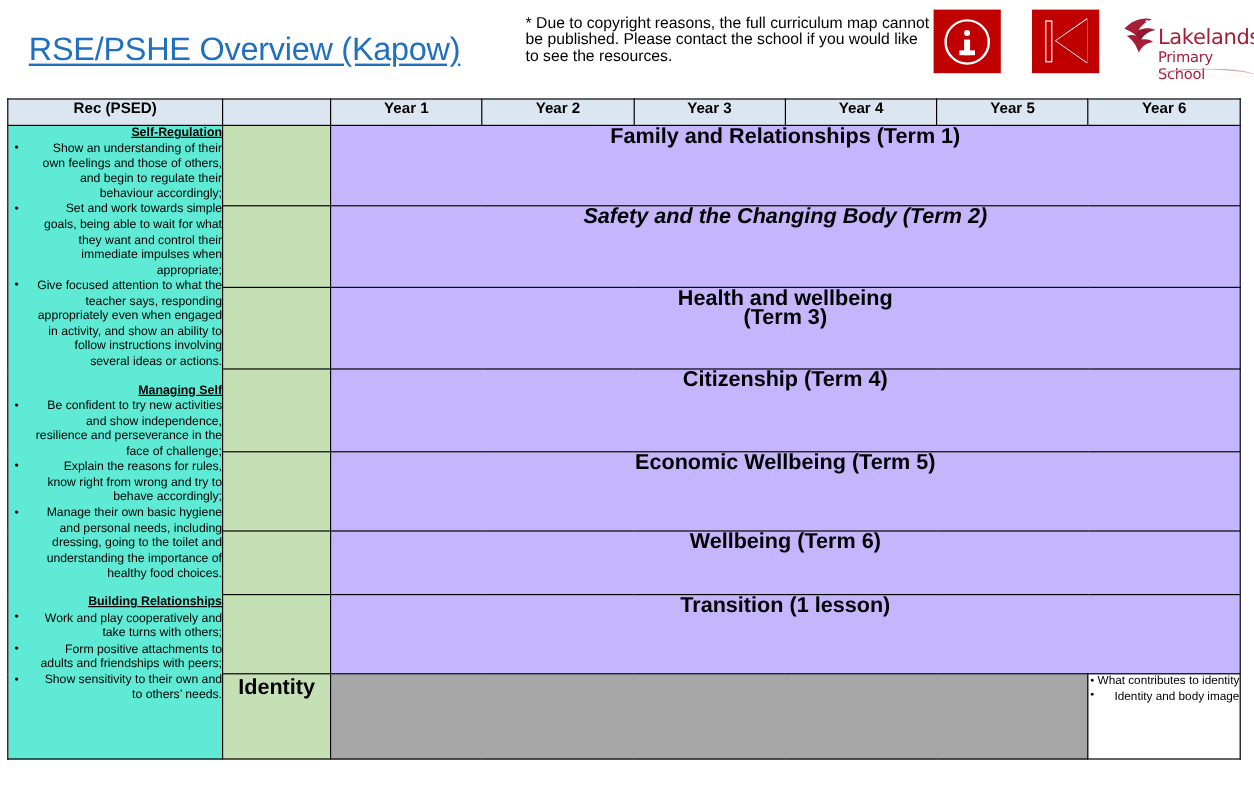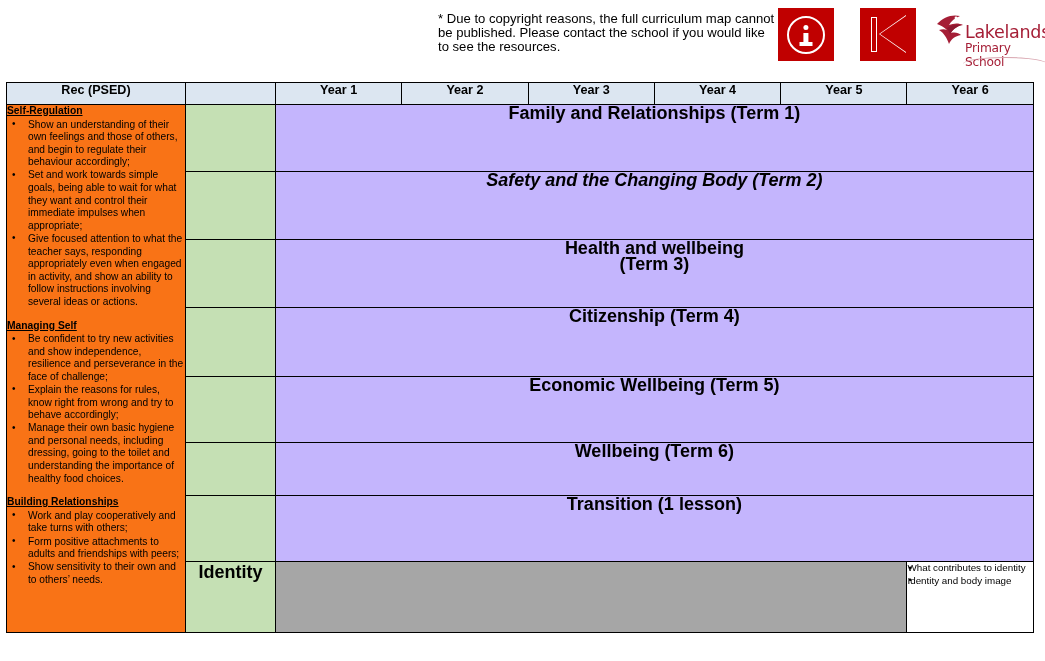--- a/index.html
+++ b/index.html
@@ -192,24 +192,25 @@
     font-family: "Liberation Sans", sans-serif;
   }
 
   
   col.c-rec      { width: 179px; }
   col.c-blank    { width: 90px;  }
   col.c-year     { width: 126.3px; }
 
   
   #rec-descriptors {
-    background: #f97316;
+    background: #5eead4;
     padding: 4px 5px 4px 6px;
     font-size: 10.2px;
     line-height: 12.6px;
+    text-align: right;
   }
   .group-heading {
     font-weight: 700;
     text-decoration: underline;
     margin: 0 0 1px 0;
     font-size: 10.3px;
   }
   .group-heading.spaced { margin-top: 11px; }
   ul.descriptor-list {
     margin: 0 0 0 0;
@@ -259,20 +260,21 @@
     line-height: 12.4px;
   }
   .year6-identity ul {
     margin: 0;
     padding: 0;
     list-style: none;
   }
   .year6-identity li {
     position: relative;
     margin-bottom: 0.5px;
+    text-align: right;
   }
   .year6-identity li::before {
     content: "\2022";
     position: absolute;
     left: 1px;
     top: -0.5px;
     font-size: 9.5px;
   }
 
   
@@ -283,20 +285,21 @@
   tr.r5 td { height: 66px; }
   tr.r6 td { height: 53px; }
   tr.r7 td { height: 66px; }
   tr.r8 td { height: 71px; }
 </style>
 </head>
 <body>
 
 <div id="header">
 
+  <div id="page-title">RSE/PSHE Overview (Kapow)</div>
 
   <div id="copyright-note">* Due to copyright reasons, the full curriculum map cannot be published. Please contact the school if you would like to see the resources.</div>
 
   <div id="logo-strip">
 
     <div class="logo-tile" id="logo-info">
       <div class="info-circle">
         <div class="info-dot"></div>
         <div class="info-stem"></div>
         <div class="info-foot"></div>

